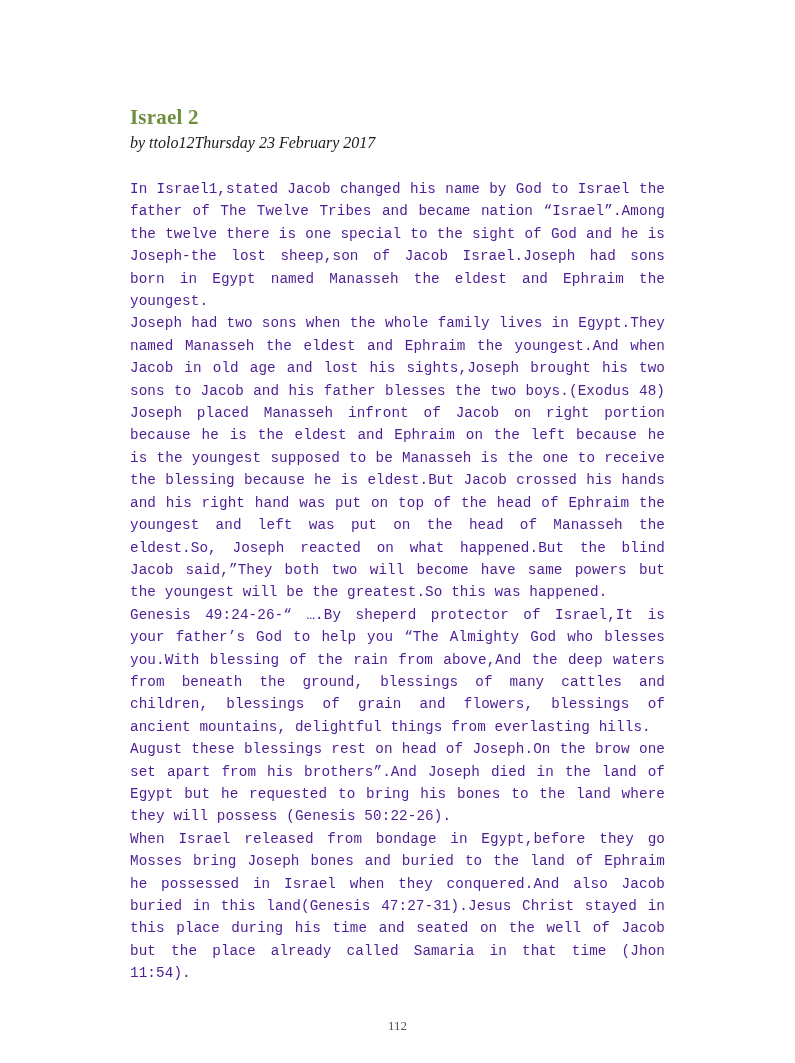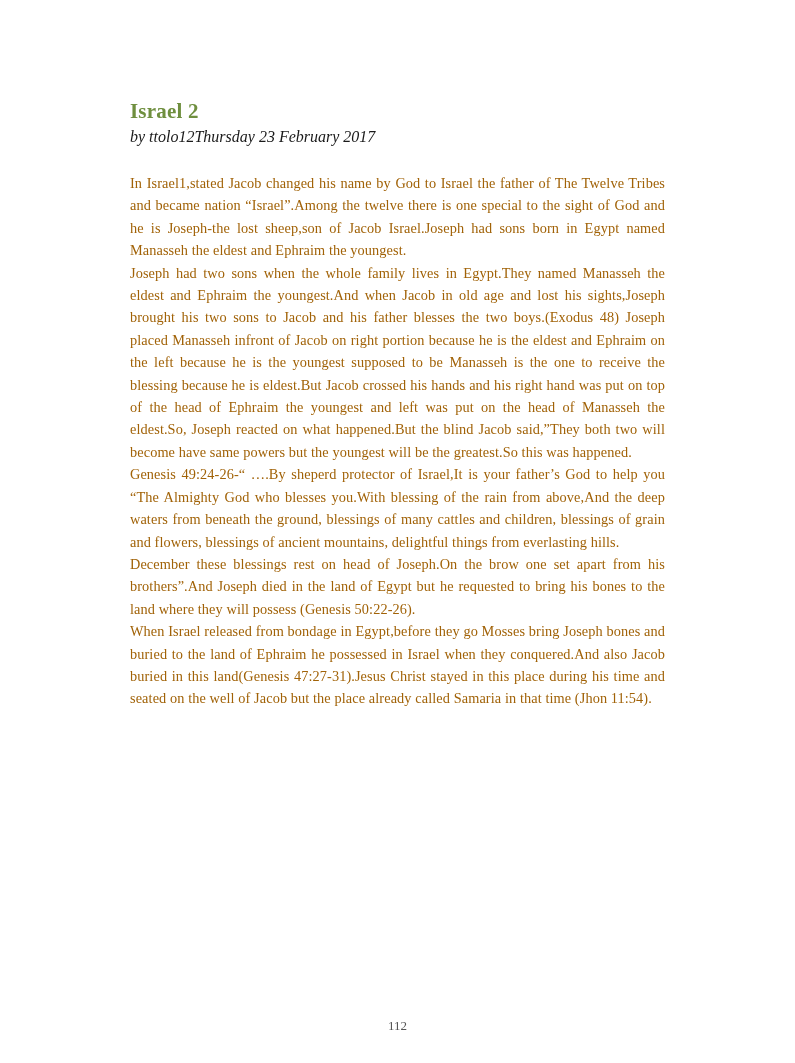--- a/index.html
+++ b/index.html
@@ -26,37 +26,37 @@
     position: absolute;
     left: 130px;
     top: 96px;
     width: 535px;
   }
   .doc-title {
     font-family: "Liberation Serif", serif;
     font-size: 21px;
     font-weight: bold;
     color: #6f8f3f;
-    margin: 3px 0 4px 0;
+    margin: 9px 0 4px 0;
     letter-spacing: 0.2px;
   }
   .doc-byline {
     font-family: "Liberation Serif", serif;
     font-style: italic;
     font-size: 16px;
     color: #1a1a1a;
     margin: 0 0 26px 0;
   }
   .body-text p {
-    font-family: Liberation Serif, serif;
+    font-family: Liberation Mono, monospace;
     font-size: 14.3px;
     line-height: 22.4px;
     text-align: justify;
     margin: 0;
-    color: #a16207;
+    color: #4c1d95;
     letter-spacing: 0.1px;
   }
   .page-number {
     position: absolute;
     left: 0;
     top: 1018px;
     width: 795px;
     text-align: center;
     font-family: "Liberation Serif", serif;
     font-size: 13px;
@@ -67,18 +67,18 @@
 <body>
 
 <div class="page">
   <div class="content">
     <h1 class="doc-title" style="color: rgb(111, 143, 63);">Israel 2</h1>
     <div class="doc-byline">by ttolo12Thursday 23 February 2017</div>
     <div class="body-text">
       <p>In Israel1,stated Jacob changed his name by God to Israel the father of The Twelve Tribes and became nation “Israel”.Among the twelve there is one special to the sight of God and he is Joseph-the lost sheep,son of Jacob Israel.Joseph had sons born in Egypt named Manasseh the eldest and Ephraim the youngest.</p>
       <p>Joseph had two sons when the whole family lives in Egypt.They named Manasseh the eldest and Ephraim the youngest.And when Jacob in old age and lost his sights,Joseph brought his two sons to Jacob and his father blesses the two boys.(Exodus 48) Joseph placed Manasseh infront of Jacob on right portion because he is the eldest and Ephraim on the left because he is the youngest supposed to be Manasseh is the one to receive the blessing because he is eldest.But Jacob crossed his hands and his right hand was put on top of the head of Ephraim the youngest and left was put on the head of Manasseh the eldest.So, Joseph reacted on what happened.But the blind Jacob said,”They both two will become have same powers but the youngest will be the greatest.So this was happened.</p>
       <p>Genesis 49:24-26-“ ….By sheperd protector of Israel,It is your father’s God to help you “The Almighty God who blesses you.With blessing of the rain from above,And the deep waters from beneath the ground, blessings of many cattles and children, blessings of grain and flowers, blessings of ancient mountains, delightful things from everlasting hills.</p>
-      <p>December these blessings rest on head of Joseph.On the brow one set apart from his brothers”.And Joseph died in the land of Egypt but he requested to bring his bones to the land where they will possess (Genesis 50:22-26).</p>
+      <p>August these blessings rest on head of Joseph.On the brow one set apart from his brothers”.And Joseph died in the land of Egypt but he requested to bring his bones to the land where they will possess (Genesis 50:22-26).</p>
       <p>When Israel released from bondage in Egypt,before they go Mosses bring Joseph bones and buried to the land of Ephraim he possessed in Israel when they conquered.And also Jacob buried in this land(Genesis 47:27-31).Jesus Christ stayed in this place during his time and seated on the well of Jacob but the place already called Samaria in that time (Jhon 11:54).</p>
     </div>
   </div>
   <div class="page-number">112</div>
 </div>
 
 </body></html>

